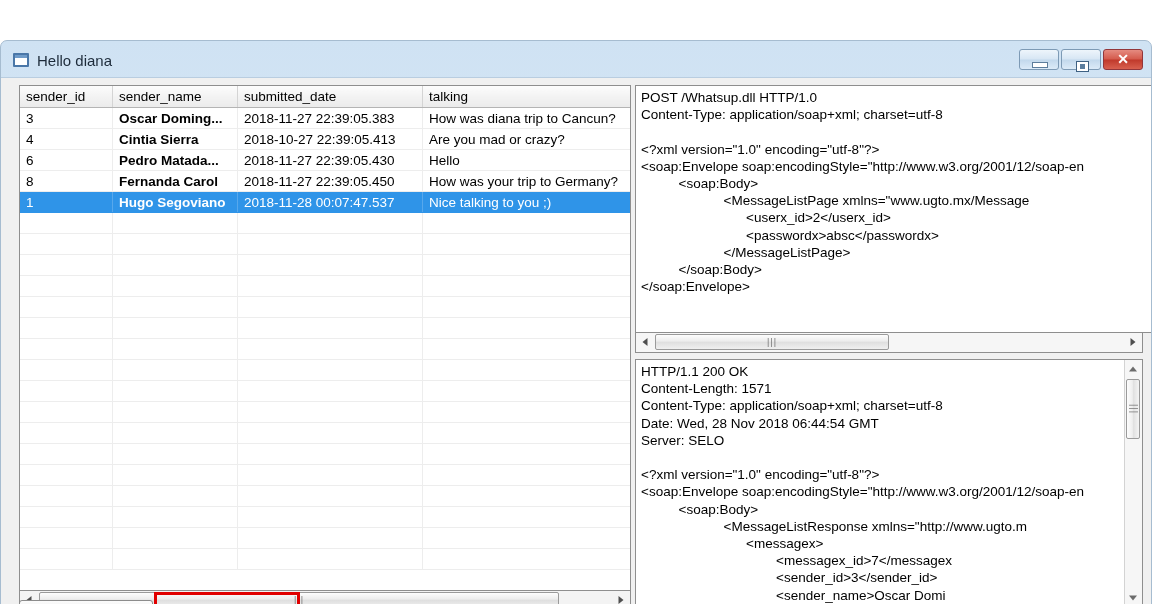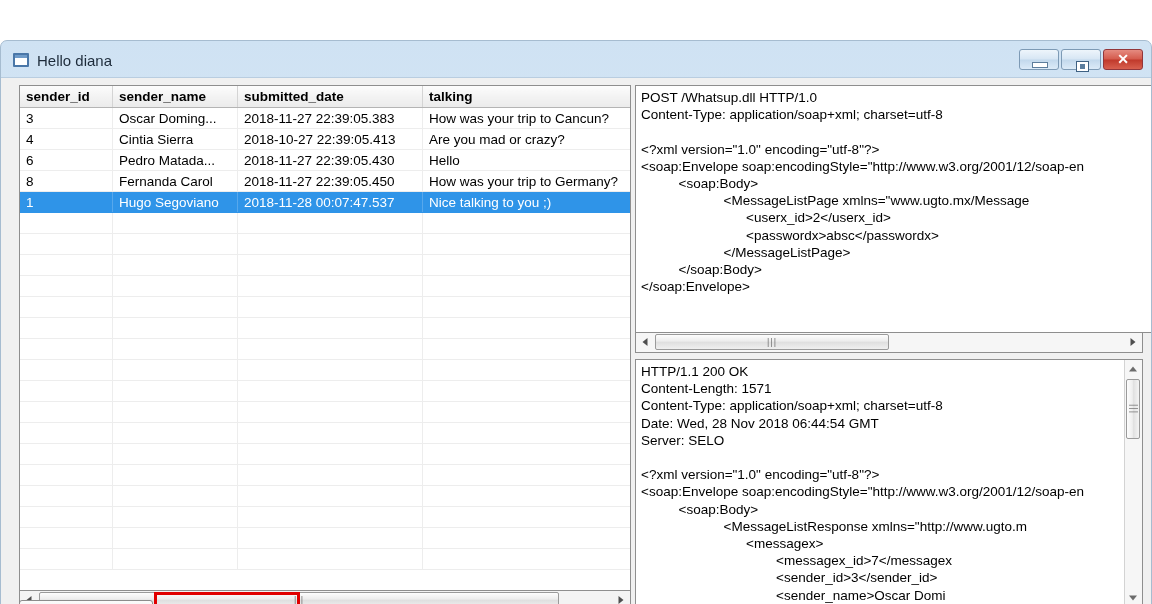--- a/index.html
+++ b/index.html
@@ -134,21 +134,21 @@
     border-collapse: collapse;
     table-layout: fixed;
     width: 100%;
     font-size: 13.5px;
     color: #000000;
   }
   #grid-table th {
     height: 21px;
     padding: 0 0 0 6px;
     text-align: left;
-    font-weight: bold;
+    font-weight: normal;
     color: #000;
     background: linear-gradient(to bottom, #fcfcfc 0%, #f3f3f3 50%, #ebebeb 100%);
     border-right: 1px solid #d4d4d4;
     border-bottom: 1px solid #b4b4b4;
     white-space: nowrap;
     overflow: hidden;
   }
   #grid-table td {
     height: 20px;
     padding: 0 0 0 6px;
@@ -158,21 +158,21 @@
     overflow: hidden;
     text-overflow: clip;
   }
   #grid-table tr.row-selected td {
     background: #2f94e8;
     color: #ffffff;
     border-right-color: #57a8ec;
     border-bottom-color: #2f94e8;
   }
   .col-id     { width: 86px; }
-  .col-name   { width: 118px; }
+  .col-name   { width: 118px; font-weight: bold; }
   .col-date   { width: 178px; }
   .col-content{ width: 228px; }
 
   
   #grid-hscroll {
     position: absolute;
     left: 18px; top: 513px;
     width: 612px;
     height: 20px;
     box-sizing: border-box;
@@ -347,21 +347,21 @@
             <th class="col-name">sender_name</th>
             <th class="col-date">submitted_date</th>
             <th class="col-content">talking</th>
           </tr>
         </thead>
         <tbody id="grid-body">
             <tr>
               <td class="col-id">3</td>
               <td class="col-name">Oscar Doming...</td>
               <td class="col-date">2018-11-27 22:39:05.383</td>
-              <td class="col-content">How was your trip to Cancun?</td>
+              <td class="col-content">How was diana trip to Cancun?</td>
             </tr>
             <tr>
               <td class="col-id">4</td>
               <td class="col-name">Cintia Sierra</td>
               <td class="col-date">2018-10-27 22:39:05.413</td>
               <td class="col-content">Are you mad or crazy?</td>
             </tr>
             <tr>
               <td class="col-id">6</td>
               <td class="col-name">Pedro Matada...</td>

